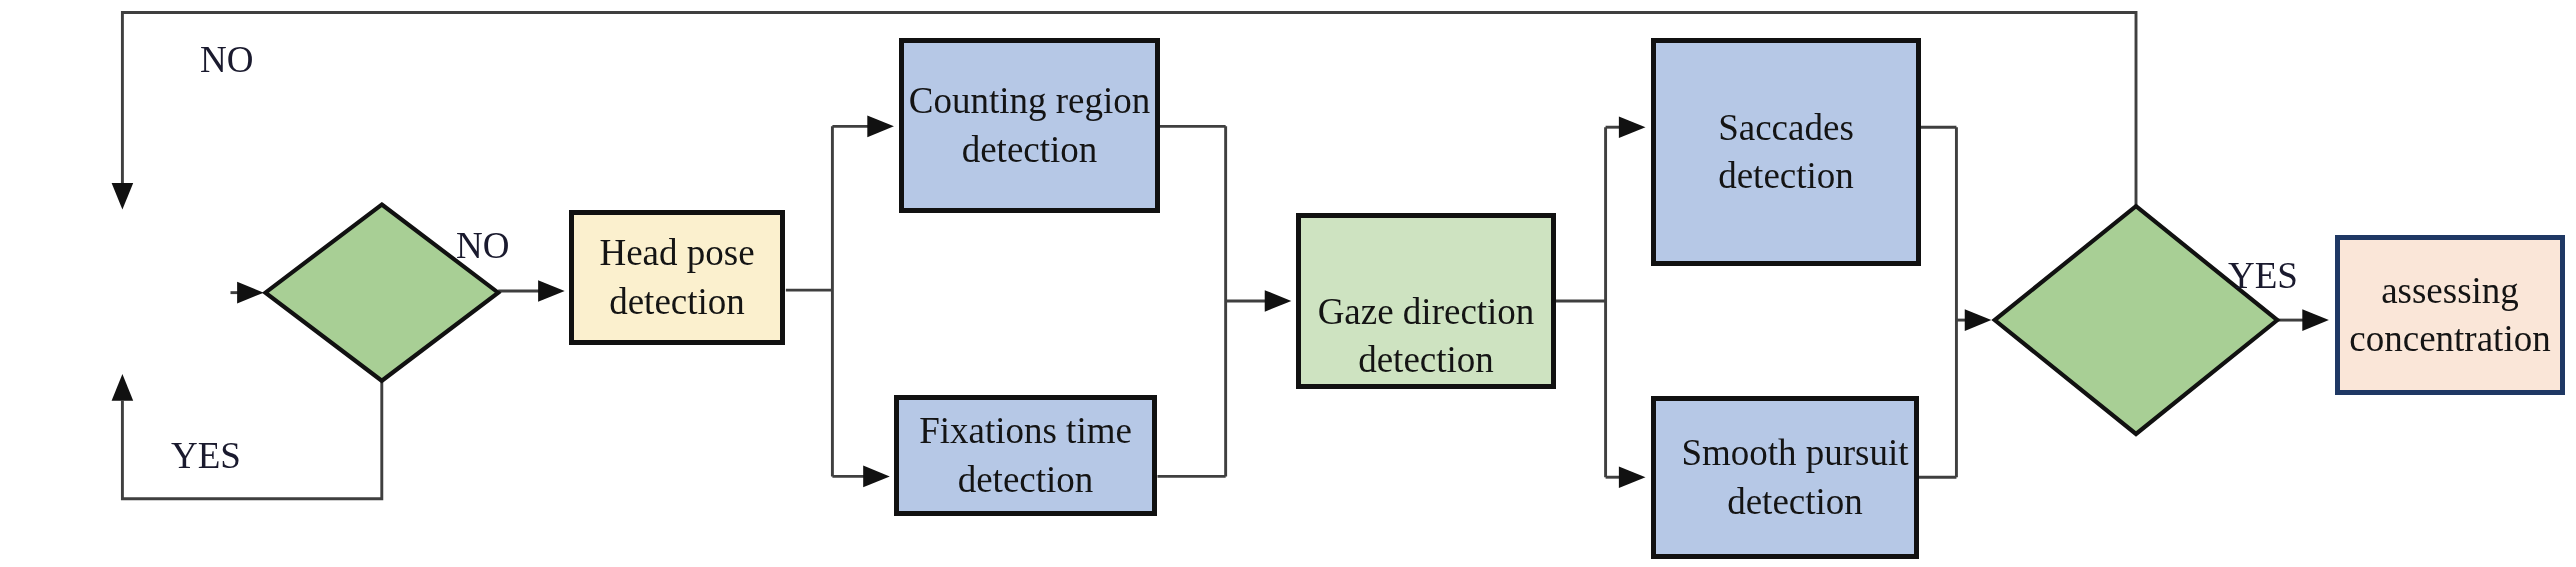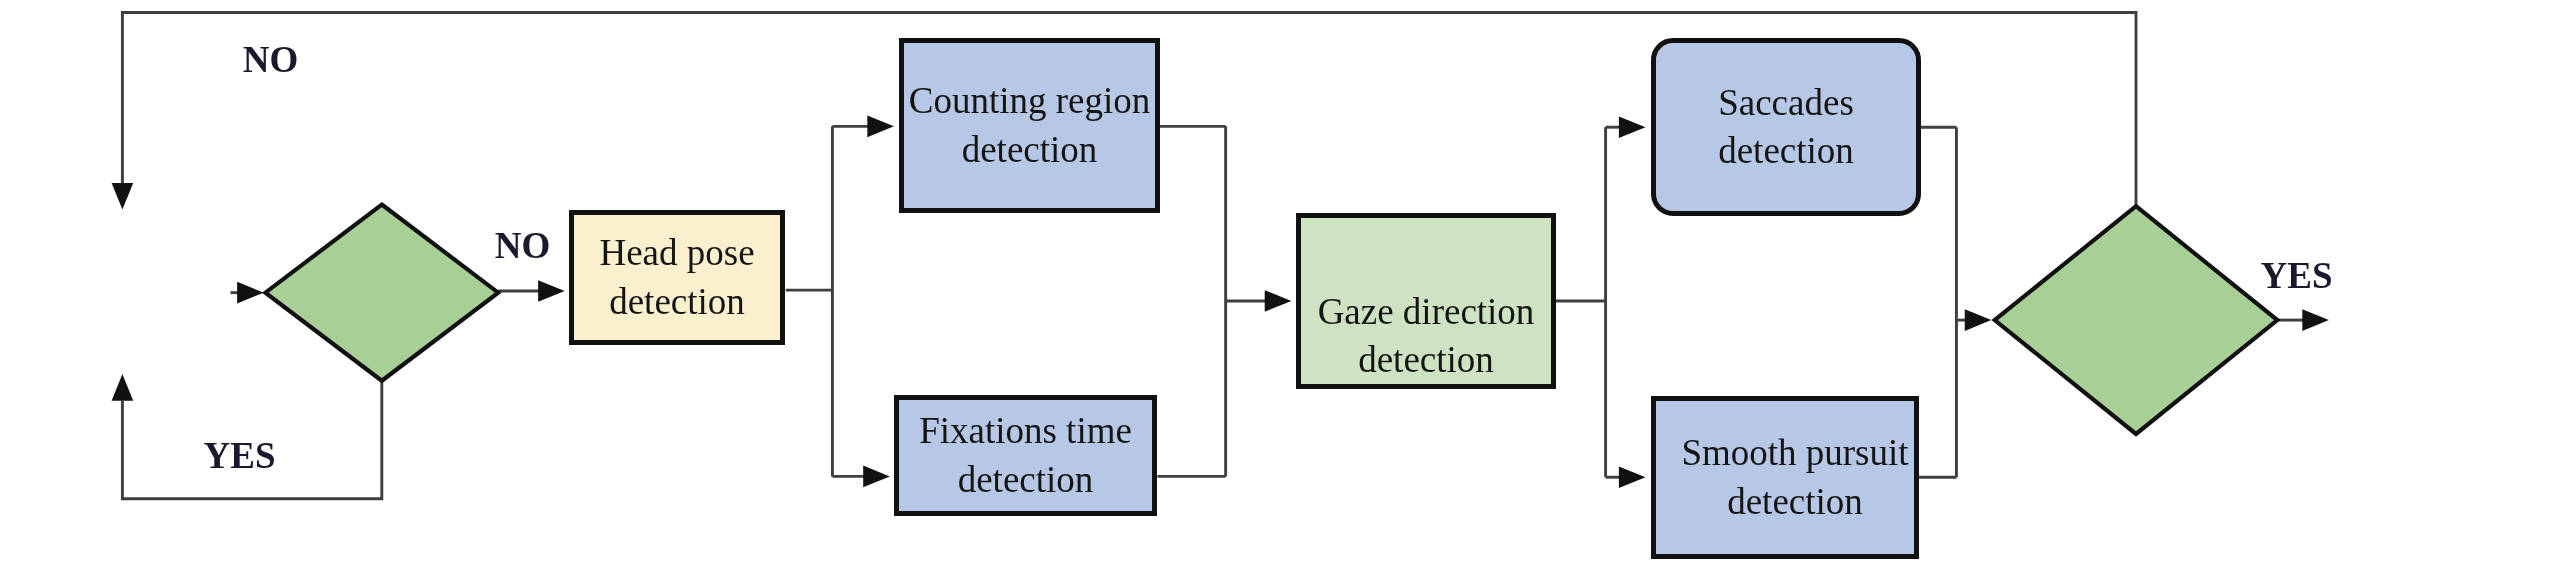--- a/index.html
+++ b/index.html
@@ -58,25 +58,24 @@
     align-items: center;
     justify-content: center;
     text-align: center;
     color: var(--text, #141414);
     font-size: 36px;
     line-height: 1.25;
     white-space: pre-line;
   }
   .edge-label {
     position: absolute;
-    text-align: center;
+    text-align: left;
     color: var(--label_text, #1a1a2e);
     font-size: 37px;
     line-height: 1.1;
-    font-weight: bold;
   }
 </style>
 </head>
 <body>
 
 <div class="canvas">
 
   <svg class="wires" width="2576" height="567" viewBox="0 0 3096 682">
 
     <g>
@@ -156,30 +155,34 @@
   <div class="node blue" style="left:894px; top:395px; width:263px; height:121px;">
     <span>Fixations time
 detection</span>
   </div>
 
   <div class="node greenb" style="left:1296px; top:213px; width:260px; height:176px;align-items:flex-end;">
     <span>Gaze direction
 detection</span>
   </div>
 
-  <div class="node blue" style="left:1651px; top:38px; width:270px; height:178px;border-radius:22px;">
+  <div class="node blue" style="left:1651px; top:38px; width:270px; height:228px;">
     <span>Saccades
 detection</span>
   </div>
 
   <div class="node blue" style="left:1651px; top:396px; width:268px; height:163px;padding-left:20px;">
     <span>Smooth pursuit
 detection</span>
   </div>
 
+  <div class="node peach navy-border" style="left:2335px; top:235px; width:230px; height:160px;">
+    <span>assessing
+concentration</span>
+  </div>
 
 
 
   <div class="edge-label" style="left:200px; top:40px; width:141px;">NO</div>
 
   <div class="edge-label" style="left:456px; top:226px; width:133px;">NO</div>
 
   <div class="edge-label" style="left:171px; top:436px; width:137px;">YES</div>
 
   <div class="edge-label" style="left:2228px; top:256px; width:137px;">YES</div>

